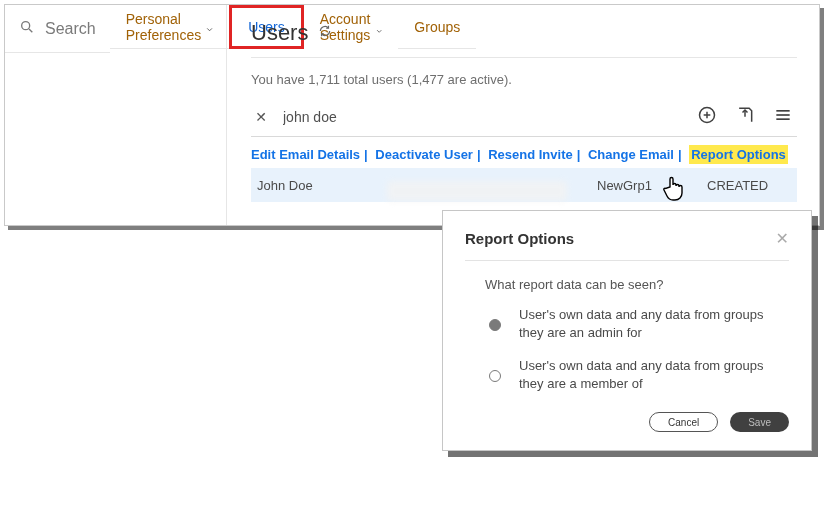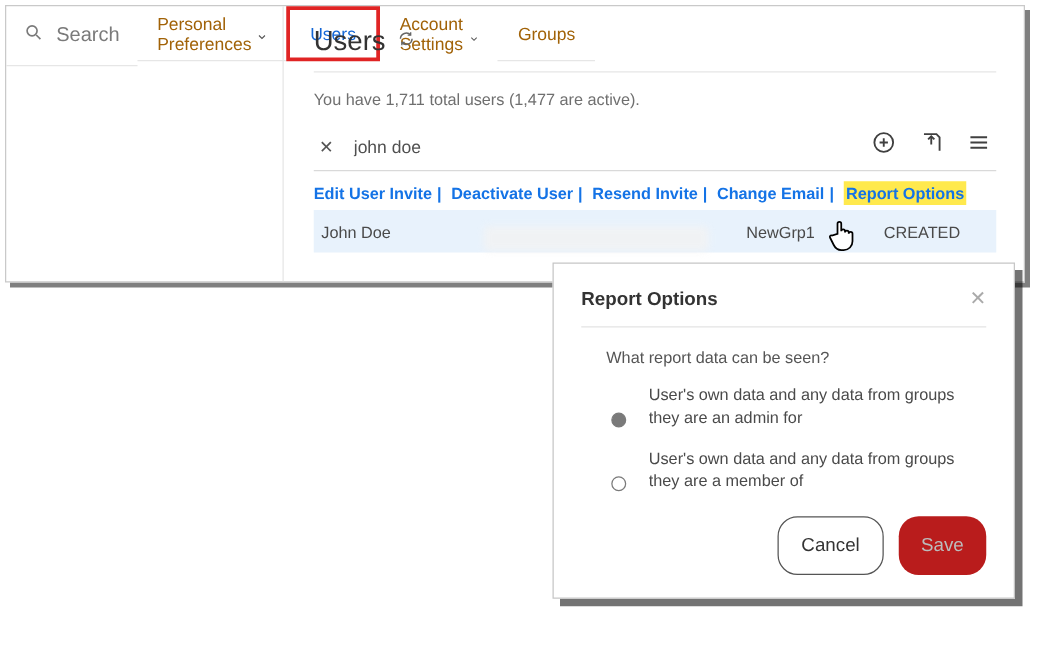--- a/index.html
+++ b/index.html
@@ -49,28 +49,28 @@
   .hand-cursor { position:absolute; left:663px; top:174px; width:24px; height:28px; z-index:5; pointer-events:none; }
 
   
   .modal { position:absolute; left:442px; top:210px; width:370px; border:1px solid #c6c6c6; background:#fff;
            box-shadow: 6px 6px 0 rgba(0,0,0,.55); padding:18px 22px 18px 22px; z-index:3;}
   .modal-head { display:flex; justify-content:space-between; align-items:center; }
   .modal-title { font-size:15px; font-weight:700; color:#333; }
   .close { color:#aaa; font-size:16px; cursor:pointer; }
   .modal-div { border-top:1px solid #e3e3e3; margin:12px 0 16px; }
   .q { font-size:13px; color:#555; margin-bottom:14px; padding-left:20px; }
-  .opt { display:flex; gap:18px; font-size:13px; color:#4a4a4a; padding:0 0 16px 24px; align-items:flex-end; }
+  .opt { display:flex; gap:18px; font-size:13px; color:#4a4a4a; padding:0 0 16px 24px; align-items:center; }
   .radio { width:12px; height:12px; border-radius:50%; border:1.5px solid #7a7a7a; flex:none; margin-top:2px; }
   .radio.sel { background:#7a7a7a; }
   .opt-text { line-height:1.35; }
   .modal-actions { display:flex; justify-content:flex-end; gap:12px; margin-top:4px; }
-  .btn { height:47px; padding:0 18px; border-radius:16px; font-size:15px; display:flex; align-items:center; }
+  .btn { height:20px; padding:0 18px; border-radius:16px; font-size:10px; display:flex; align-items:center; }
   .btn.cancel { border:1.6px solid #555; color:#333; background:#fff; cursor:pointer; }
-  .btn.save { background:#b91c1c; color:#bcbcbc; }
+  .btn.save { background:#404040; color:#bcbcbc; }
 </style>
 </head>
 <body>
 
 <div class="frame">
 
   <div class="sidebar">
     <div class="search-row">
       <span>
         <svg viewBox="0 0 24 24" fill="none" stroke-width="2">
@@ -140,21 +140,21 @@
           <svg class="icn" viewBox="0 0 24 24" fill="none" stroke-width="2">
               <line x1="4" y1="7" x2="20" y2="7"></line>
               <line x1="4" y1="12" x2="20" y2="12"></line>
               <line x1="4" y1="17" x2="20" y2="17"></line>
             </svg>
         </span>
       </div>
     </div>
 
     <div class="action-links">
-      <a>Edit User Invite</a><span class="sep">|</span>
+      <a>Edit Email Details</a><span class="sep">|</span>
       <a>Deactivate User</a><span class="sep">|</span>
       <a>Resend Invite</a><span class="sep">|</span>
       <a>Change Email</a><span class="sep">|</span>
       <span class="hl"><a>Report Options</a></span>
     </div>
 
     <div class="row">
       <div class="c1">John Doe</div>
       <div class="c2">
           <div class="blur"></div>

